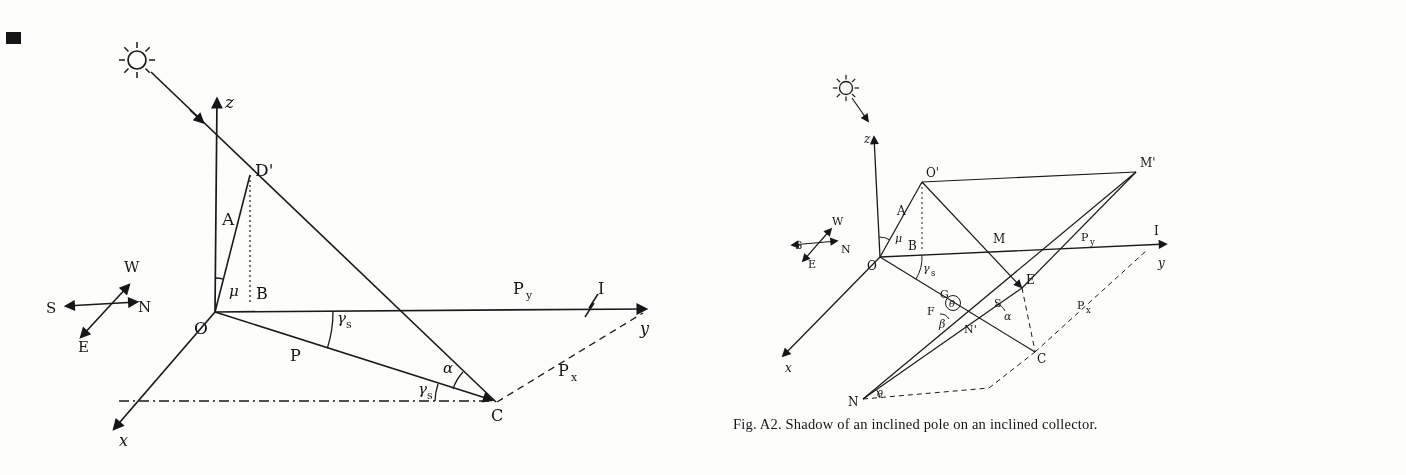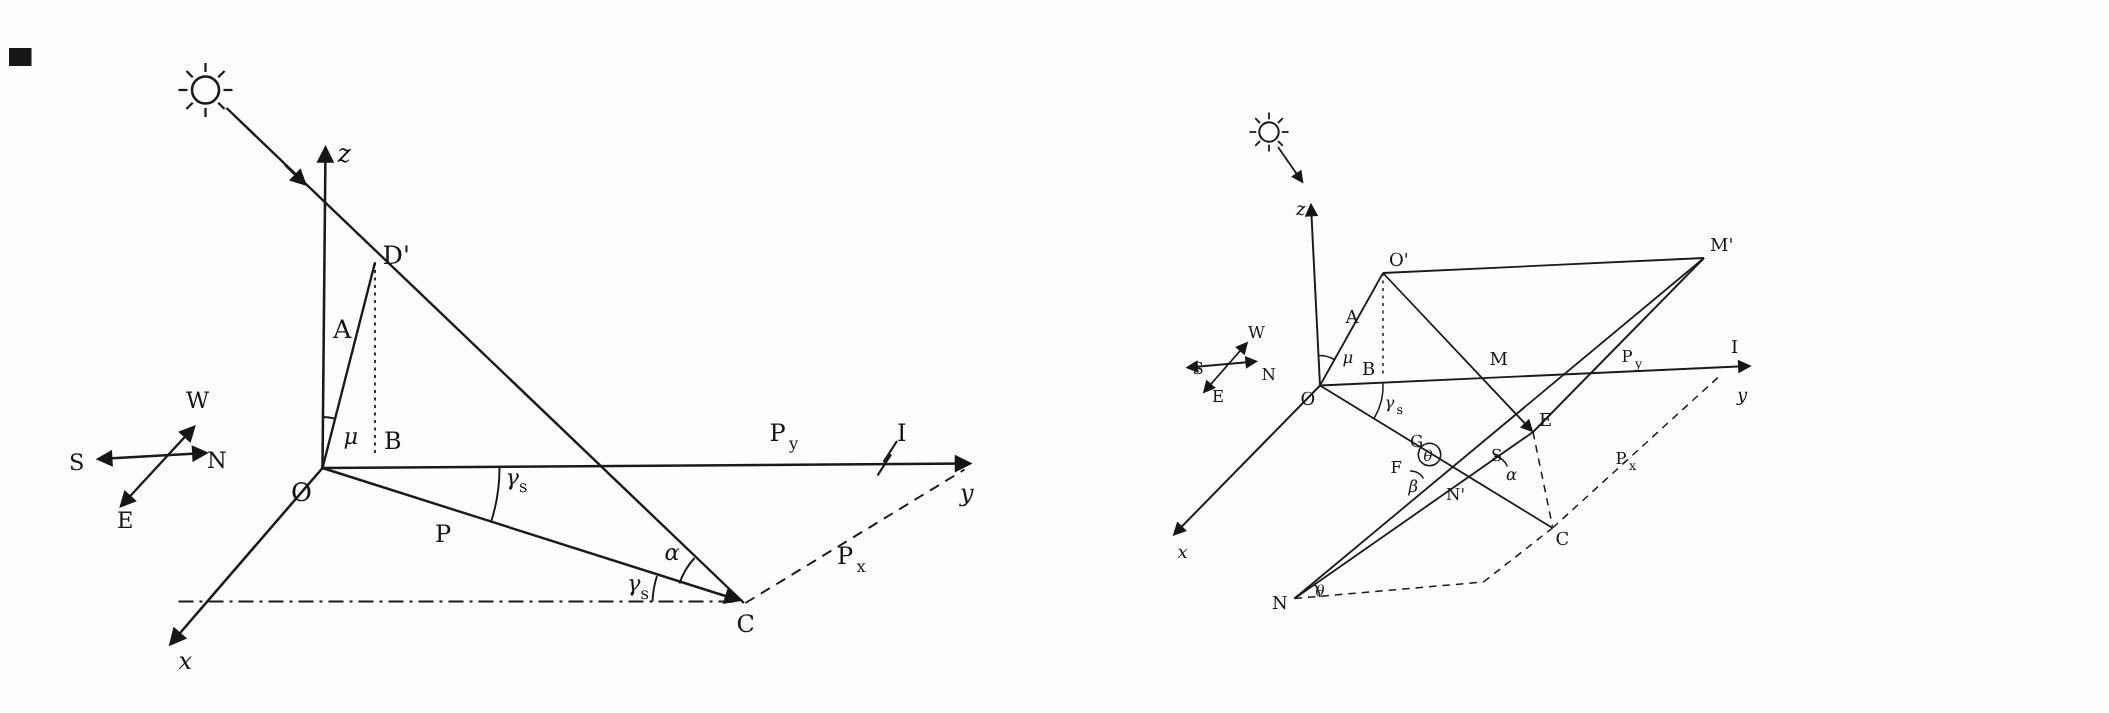--- a/index.html
+++ b/index.html
@@ -175,14 +175,15 @@
     <text x="304" y="320" font-size="11" class="lbl it">α</text>
     <text x="249" y="307" font-size="10" class="lbl it">θ</text>
     <text x="377" y="309" font-size="11" class="lbl">P</text>
     <text x="386" y="313" font-size="8.5" class="lbl">x</text>
     <text x="337" y="363" font-size="12" class="lbl">C</text>
     <text x="148" y="406" font-size="12" class="lbl">N</text>
     <text x="177" y="397" font-size="10" class="lbl it">θ</text>
     <text x="85" y="372" font-size="12" class="lbl it">x</text>
   </svg>
 
+  <div class="caption">Fig. A2. Shadow of an inclined pole on an inclined collector.</div>
 
 </div>
 
 </body></html>

